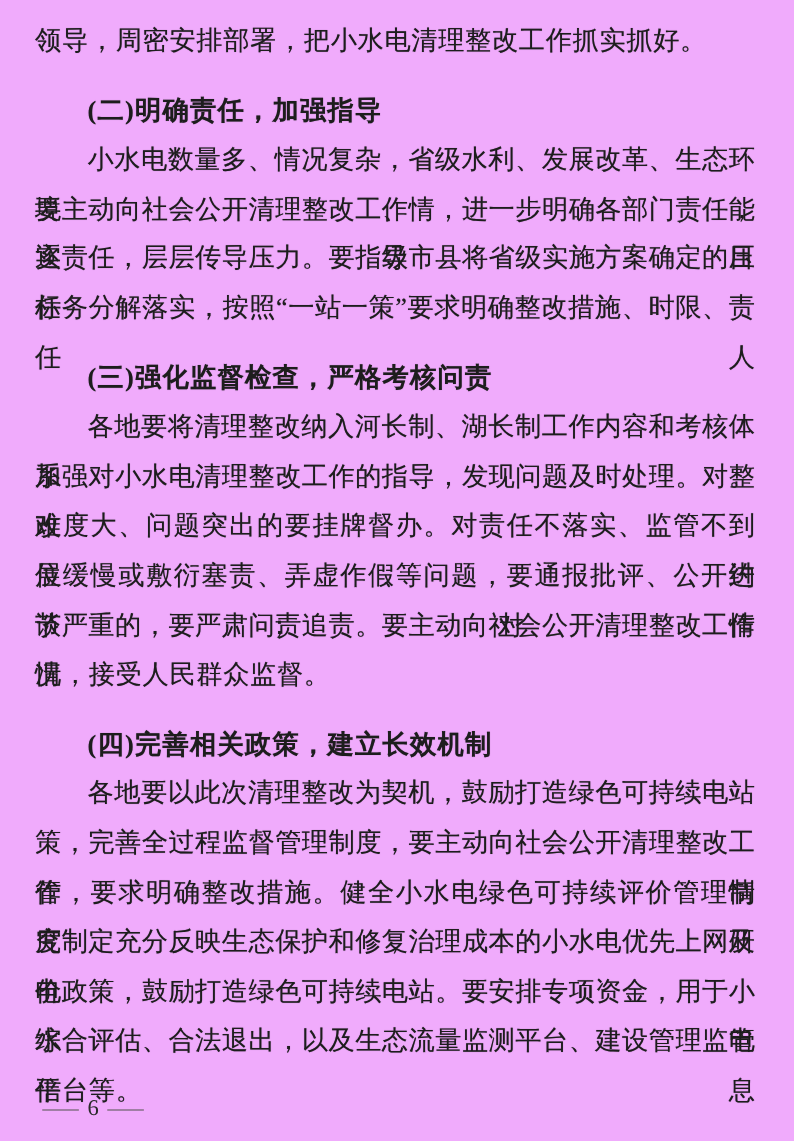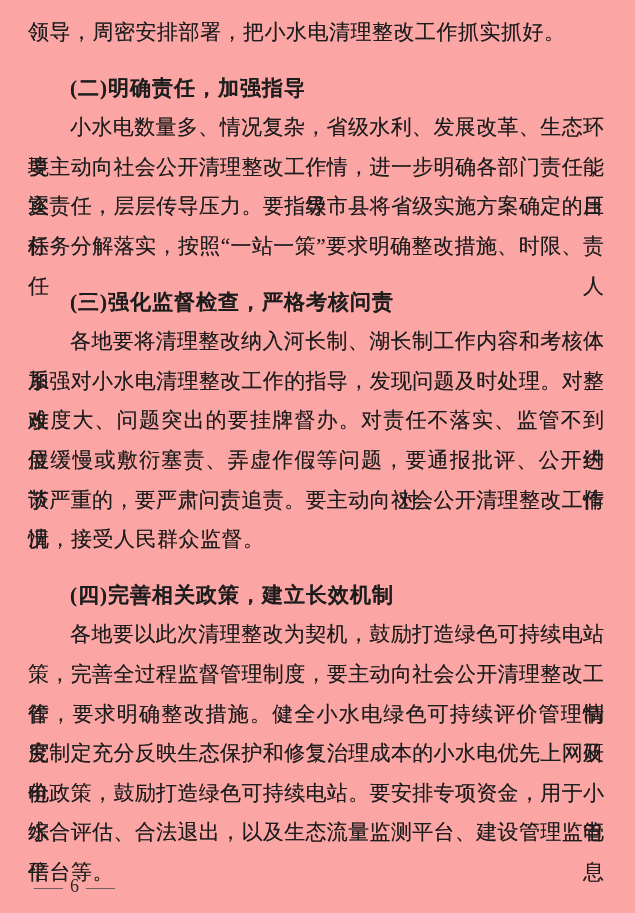--- a/index.html
+++ b/index.html
@@ -4,21 +4,21 @@
 <style>
   html, body {
     margin: 0;
     padding: 0;
     background: #ffffff;
   }
   .page {
     position: relative;
     width: 635px;
     height: 913px;
-    background: #fca5a5;
+    background: #f0abfc;
     overflow: hidden;
     font-family: "Liberation Serif", "DejaVu Serif", serif;
     color: #1d1d1d;
   }
   .doc-body {
     position: absolute;
     top: 13px;
     left: 28px;
     width: 576px;
   }

